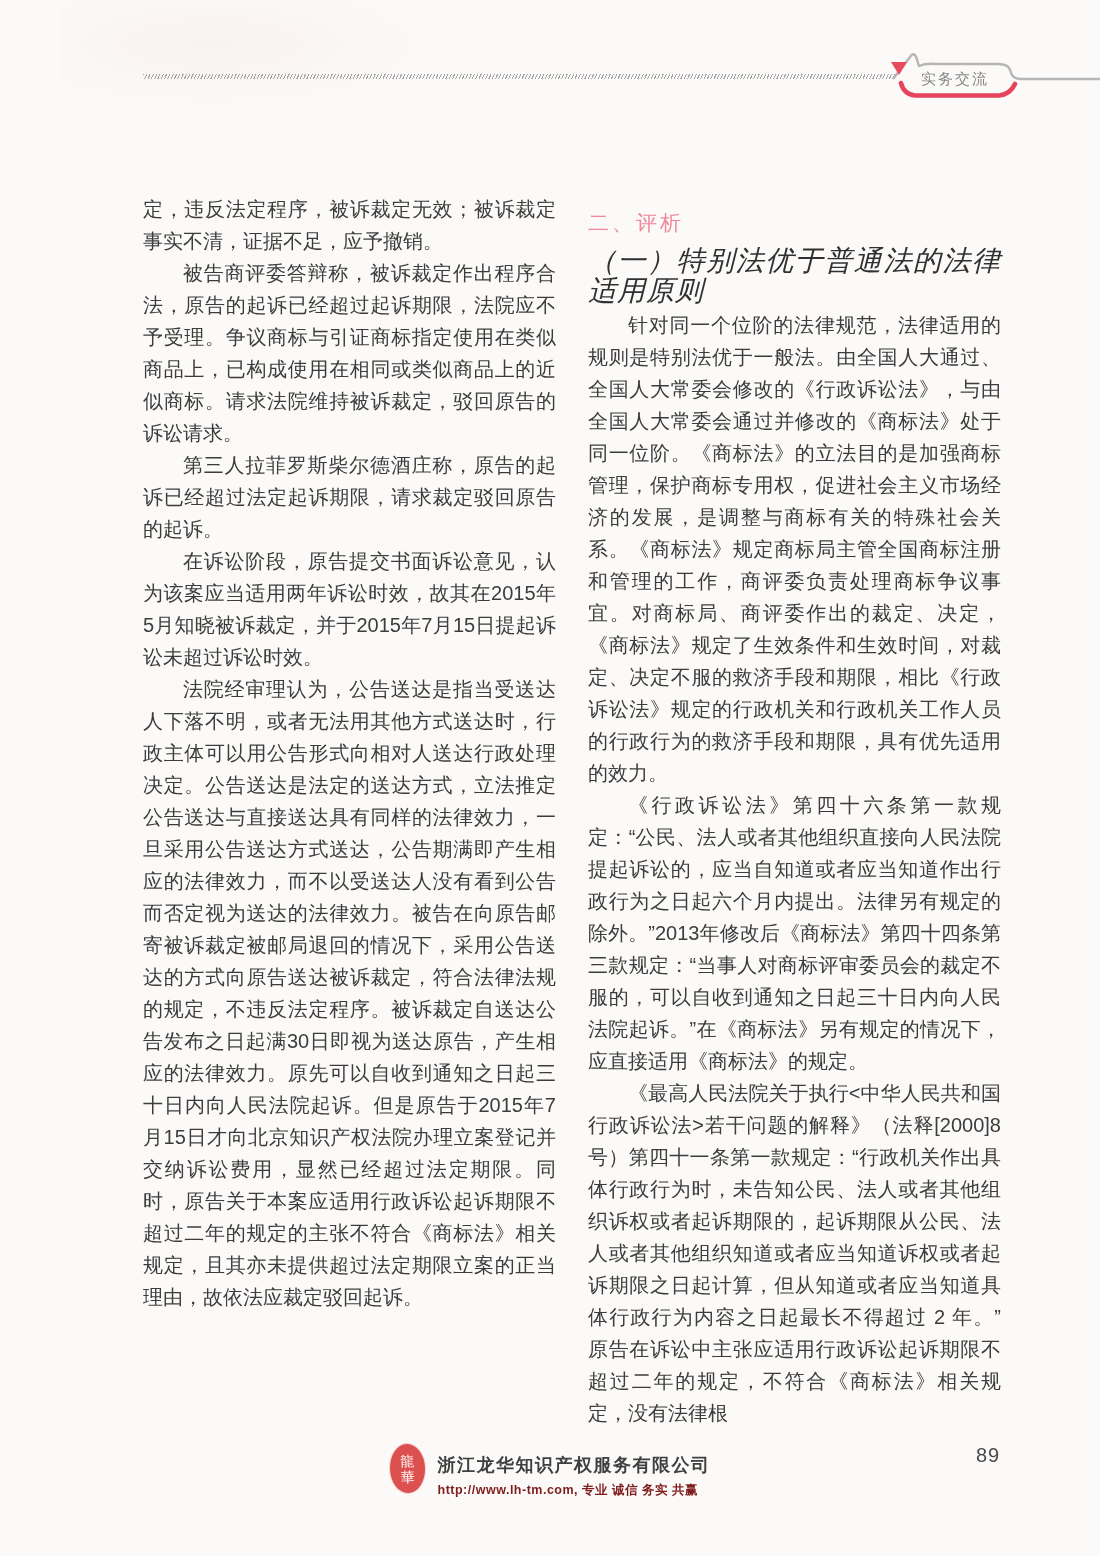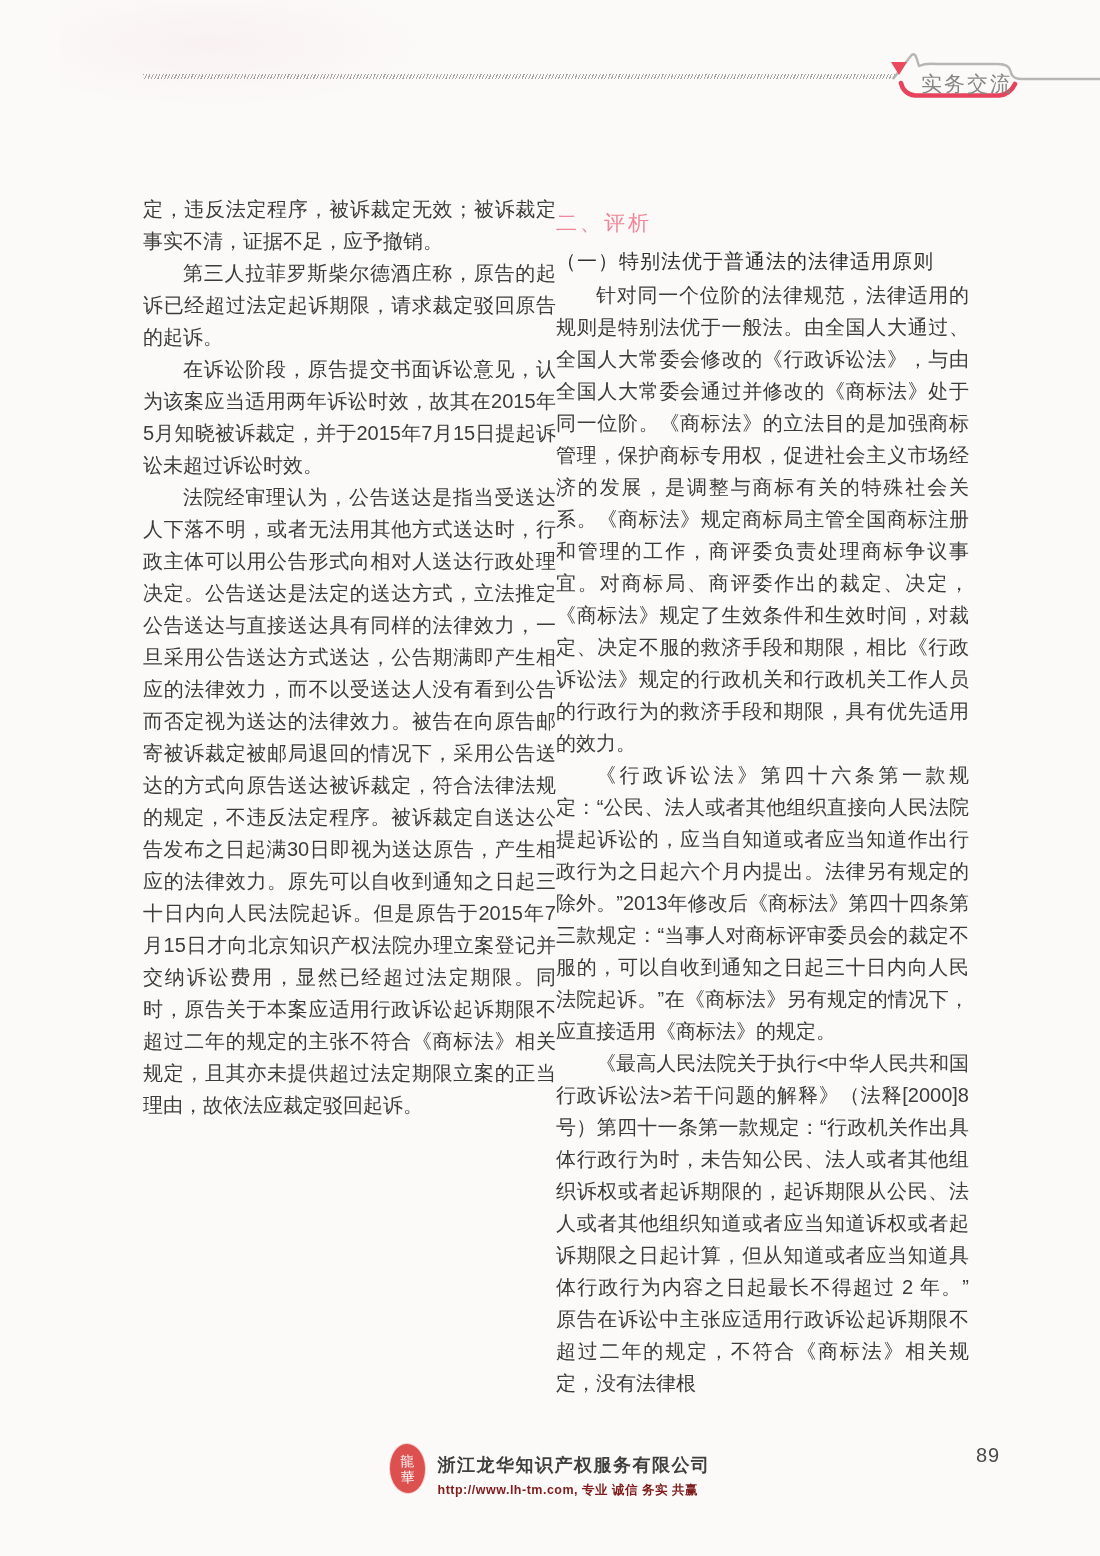--- a/index.html
+++ b/index.html
@@ -18,42 +18,42 @@
     pointer-events: none;
   }
   
   .header-rule {
     position: absolute; left: 143px; top: 74px; width: 752px; height: 5px;
     background: repeating-linear-gradient(115deg, #a5a5a5 0 1px, transparent 1px 3px);
   }
   .header-svg { position: absolute; left: 880px; top: 45px; }
   .tab-label {
     position: absolute; left: 921px; top: 70px;
-    font-size: 21px; letter-spacing: 2px; color: #868686;
+    font-size: 15px; letter-spacing: 2px; color: #868686;
   }
   
   .content {
     position: absolute; left: 143px; top: 193px; width: 860px;
-    display: flex; 
+    display: flex; gap: 32px;
   }
   .col {
     width: 413px; flex: 0 0 413px;
     font-size: 20px; line-height: 32px;
     text-align: justify; text-align-last: left;
     color: #3c3c3c;
   }
   .col p.indent { text-indent: 2em; }
   .section-heading {
     color: #f0879b; font-size: 21px; line-height: 24px;
     letter-spacing: 3px; margin-top: 18px; margin-bottom: 11px;
     font-weight: 500;
   }
   .sub-heading {
     font-family: "Liberation Serif", "DejaVu Serif", serif;
-    font-size: 20px; line-height: 30px;
+    font-style: italic; font-size: 28px; line-height: 30px;
     letter-spacing: 1px; color: #303030; margin-bottom: 3px;
     text-indent: 0;
   }
   
   .footer {
     position: absolute; left: 0; top: 1444px; width: 100%;
     display: flex; justify-content: center; align-items: flex-start; gap: 13px;
   }
   .logo {
     width: 35px; height: 49px; background: #dc5150;
@@ -88,20 +88,21 @@
 
   <polygon points="11,17 27,17 19,30" fill="#ea4a5e"></polygon>
 
   <path d="M 21 38 Q 23.5 49 35 50.5 L 119 50.5 Q 130 49.5 135 39" fill="none" stroke="#e8435c" stroke-width="4.6" stroke-linecap="round"></path>
 </svg>
 <span class="tab-label">实务交流</span>
 
 <div class="content">
   <div class="col">
     <p>定，违反法定程序，被诉裁定无效；被诉裁定事实不清，证据不足，应予撤销。</p>
+    <p class="indent">被告商评委答辩称，被诉裁定作出程序合法，原告的起诉已经超过起诉期限，法院应不予受理。争议商标与引证商标指定使用在类似商品上，已构成使用在相同或类似商品上的近似商标。请求法院维持被诉裁定，驳回原告的诉讼请求。</p>
     <p class="indent">第三人拉菲罗斯柴尔德酒庄称，原告的起诉已经超过法定起诉期限，请求裁定驳回原告的起诉。</p>
     <p class="indent">在诉讼阶段，原告提交书面诉讼意见，认为该案应当适用两年诉讼时效，故其在2015年5月知晓被诉裁定，并于2015年7月15日提起诉讼未超过诉讼时效。</p>
     <p class="indent">法院经审理认为，公告送达是指当受送达人下落不明，或者无法用其他方式送达时，行政主体可以用公告形式向相对人送达行政处理决定。公告送达是法定的送达方式，立法推定公告送达与直接送达具有同样的法律效力，一旦采用公告送达方式送达，公告期满即产生相应的法律效力，而不以受送达人没有看到公告而否定视为送达的法律效力。被告在向原告邮寄被诉裁定被邮局退回的情况下，采用公告送达的方式向原告送达被诉裁定，符合法律法规的规定，不违反法定程序。被诉裁定自送达公告发布之日起满30日即视为送达原告，产生相应的法律效力。原先可以自收到通知之日起三十日内向人民法院起诉。但是原告于2015年7月15日才向北京知识产权法院办理立案登记并交纳诉讼费用，显然已经超过法定期限。同时，原告关于本案应适用行政诉讼起诉期限不超过二年的规定的主张不符合《商标法》相关规定，且其亦未提供超过法定期限立案的正当理由，故依法应裁定驳回起诉。</p>
   </div>
   <div class="col">
     <div class="section-heading">二、评析</div>
     <p class="sub-heading">（一）特别法优于普通法的法律适用原则</p>
     <p class="indent">针对同一个位阶的法律规范，法律适用的规则是特别法优于一般法。由全国人大通过、全国人大常委会修改的《行政诉讼法》，与由全国人大常委会通过并修改的《商标法》处于同一位阶。《商标法》的立法目的是加强商标管理，保护商标专用权，促进社会主义市场经济的发展，是调整与商标有关的特殊社会关系。《商标法》规定商标局主管全国商标注册和管理的工作，商评委负责处理商标争议事宜。对商标局、商评委作出的裁定、决定，《商标法》规定了生效条件和生效时间，对裁定、决定不服的救济手段和期限，相比《行政诉讼法》规定的行政机关和行政机关工作人员的行政行为的救济手段和期限，具有优先适用的效力。</p>
     <p class="indent">《行政诉讼法》第四十六条第一款规定：“公民、法人或者其他组织直接向人民法院提起诉讼的，应当自知道或者应当知道作出行政行为之日起六个月内提出。法律另有规定的除外。”2013年修改后《商标法》第四十四条第三款规定：“当事人对商标评审委员会的裁定不服的，可以自收到通知之日起三十日内向人民法院起诉。”在《商标法》另有规定的情况下，应直接适用《商标法》的规定。</p>
     <p class="indent">《最高人民法院关于执行&lt;中华人民共和国行政诉讼法&gt;若干问题的解释》（法释[2000]8号）第四十一条第一款规定：“行政机关作出具体行政行为时，未告知公民、法人或者其他组织诉权或者起诉期限的，起诉期限从公民、法人或者其他组织知道或者应当知道诉权或者起诉期限之日起计算，但从知道或者应当知道具体行政行为内容之日起最长不得超过 2 年。” 原告在诉讼中主张应适用行政诉讼起诉期限不超过二年的规定，不符合《商标法》相关规定，没有法律根</p>

